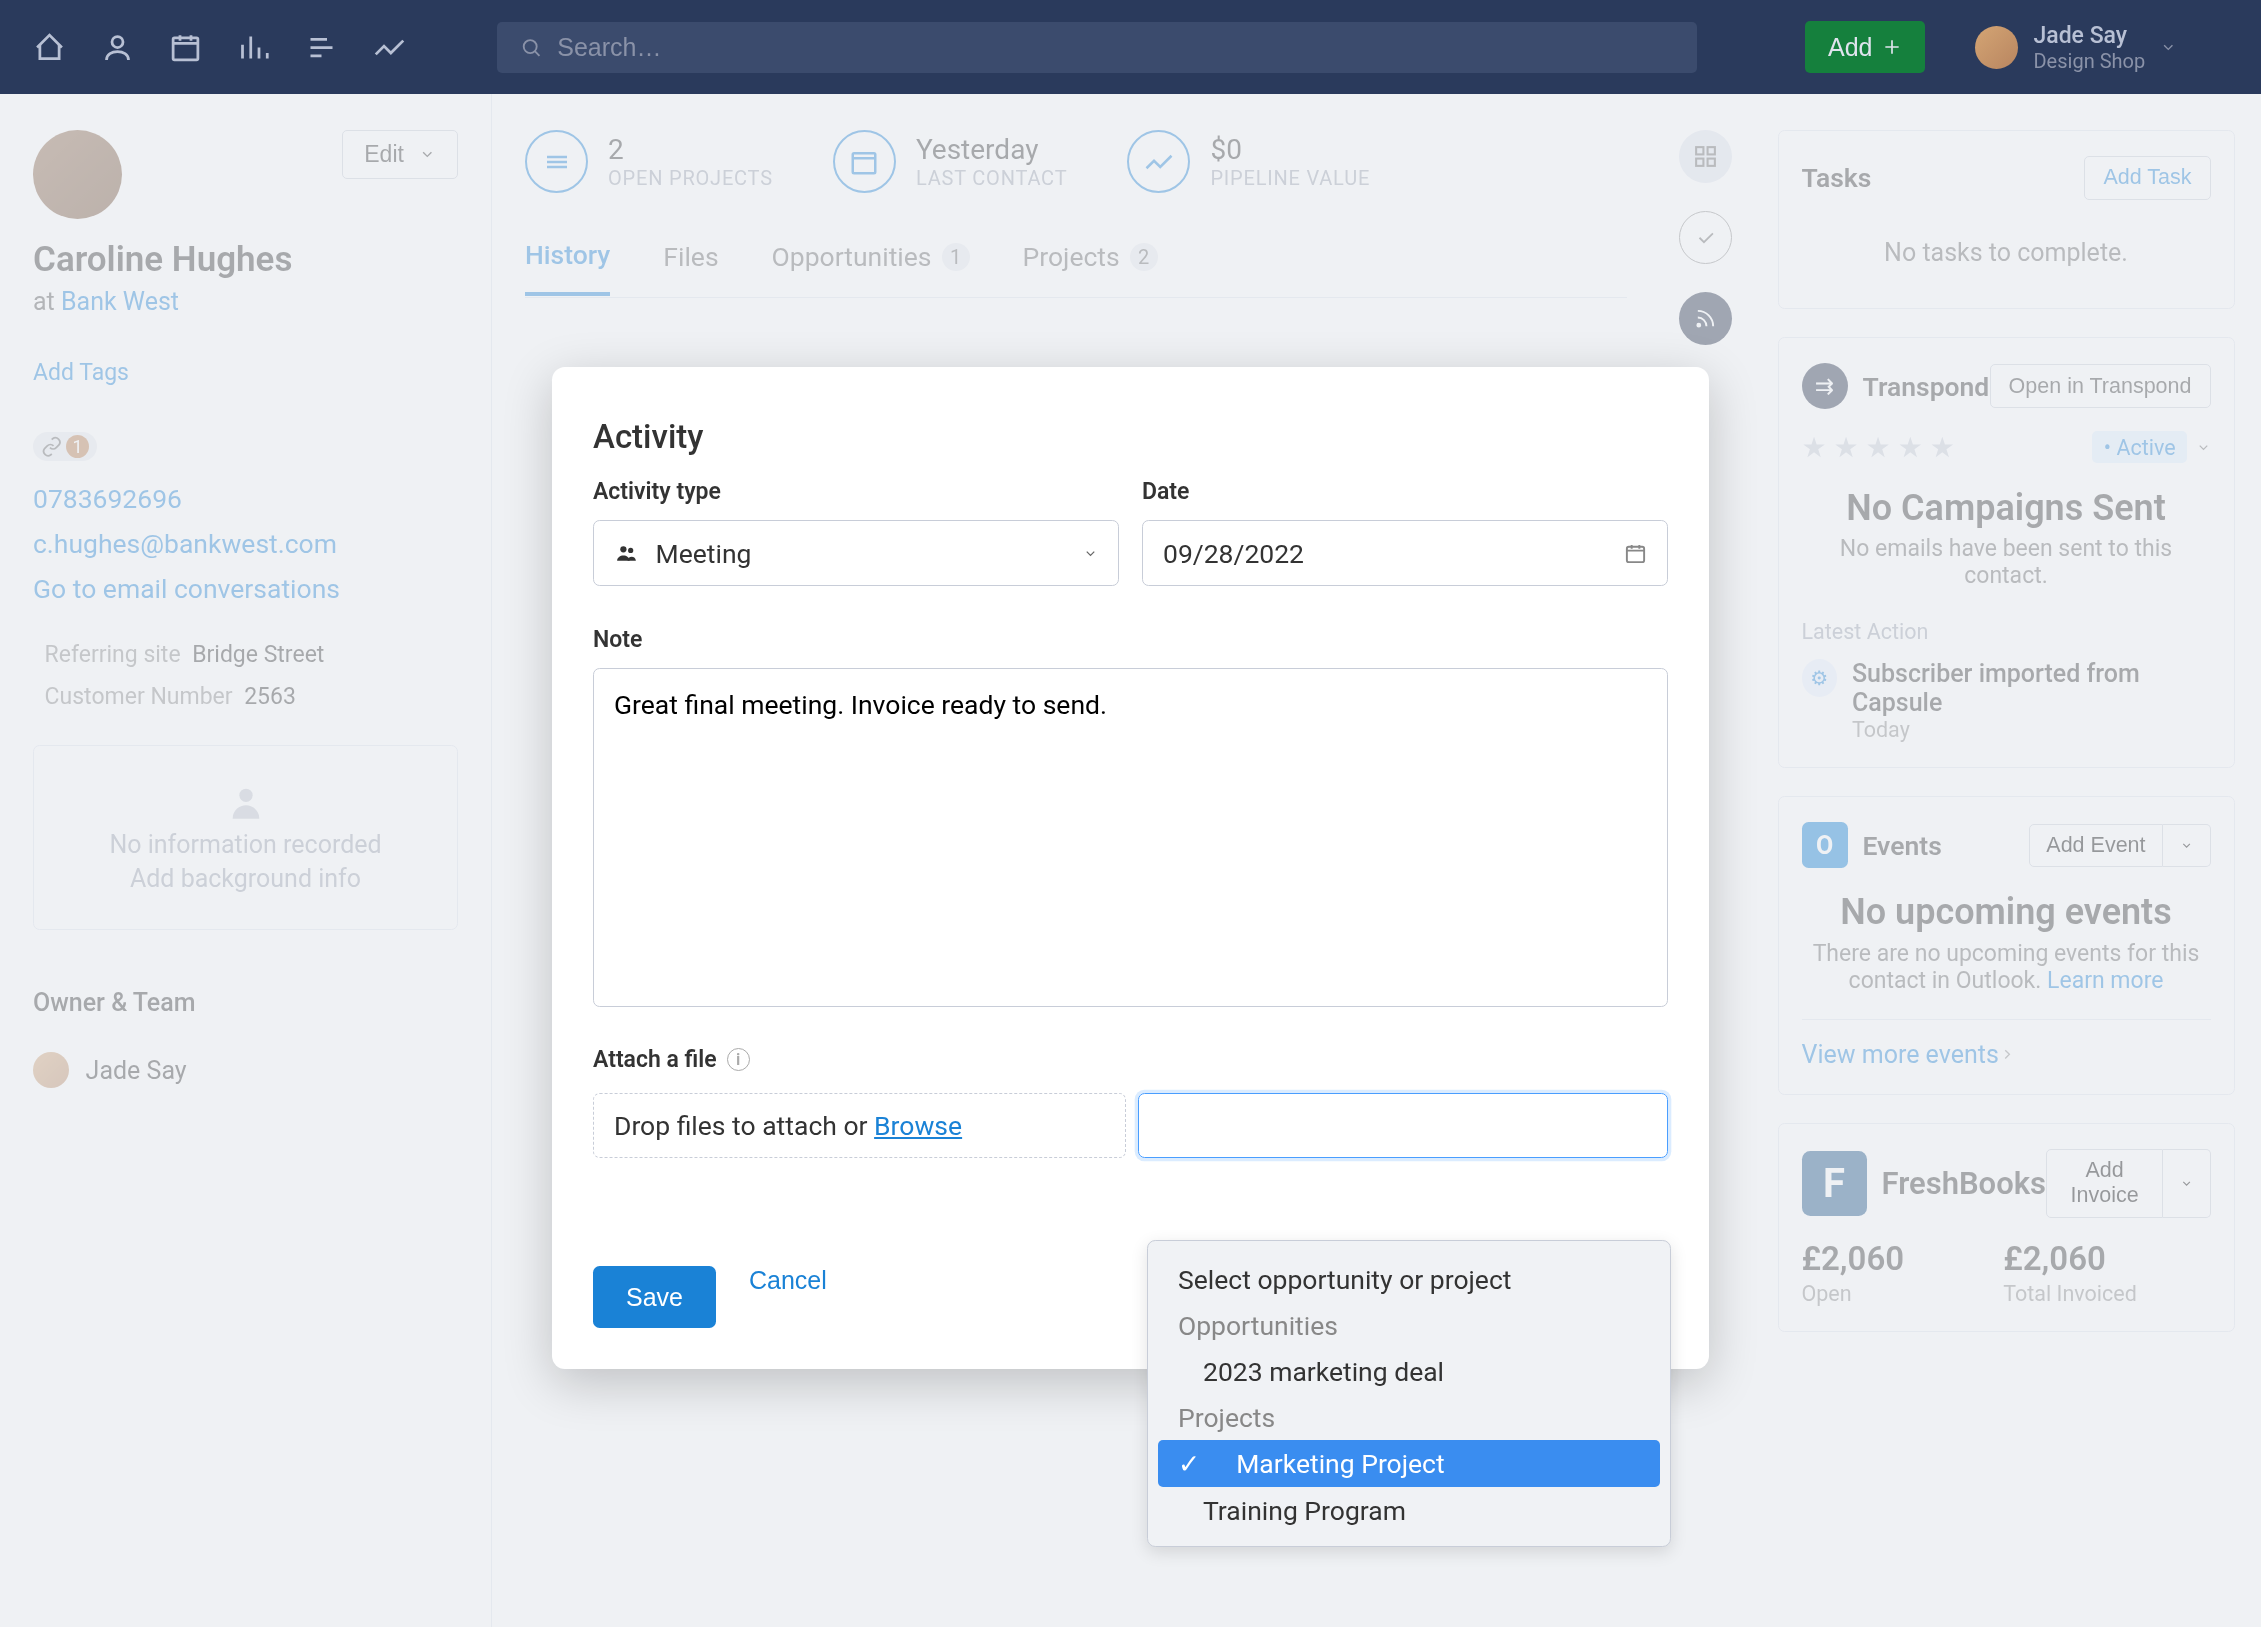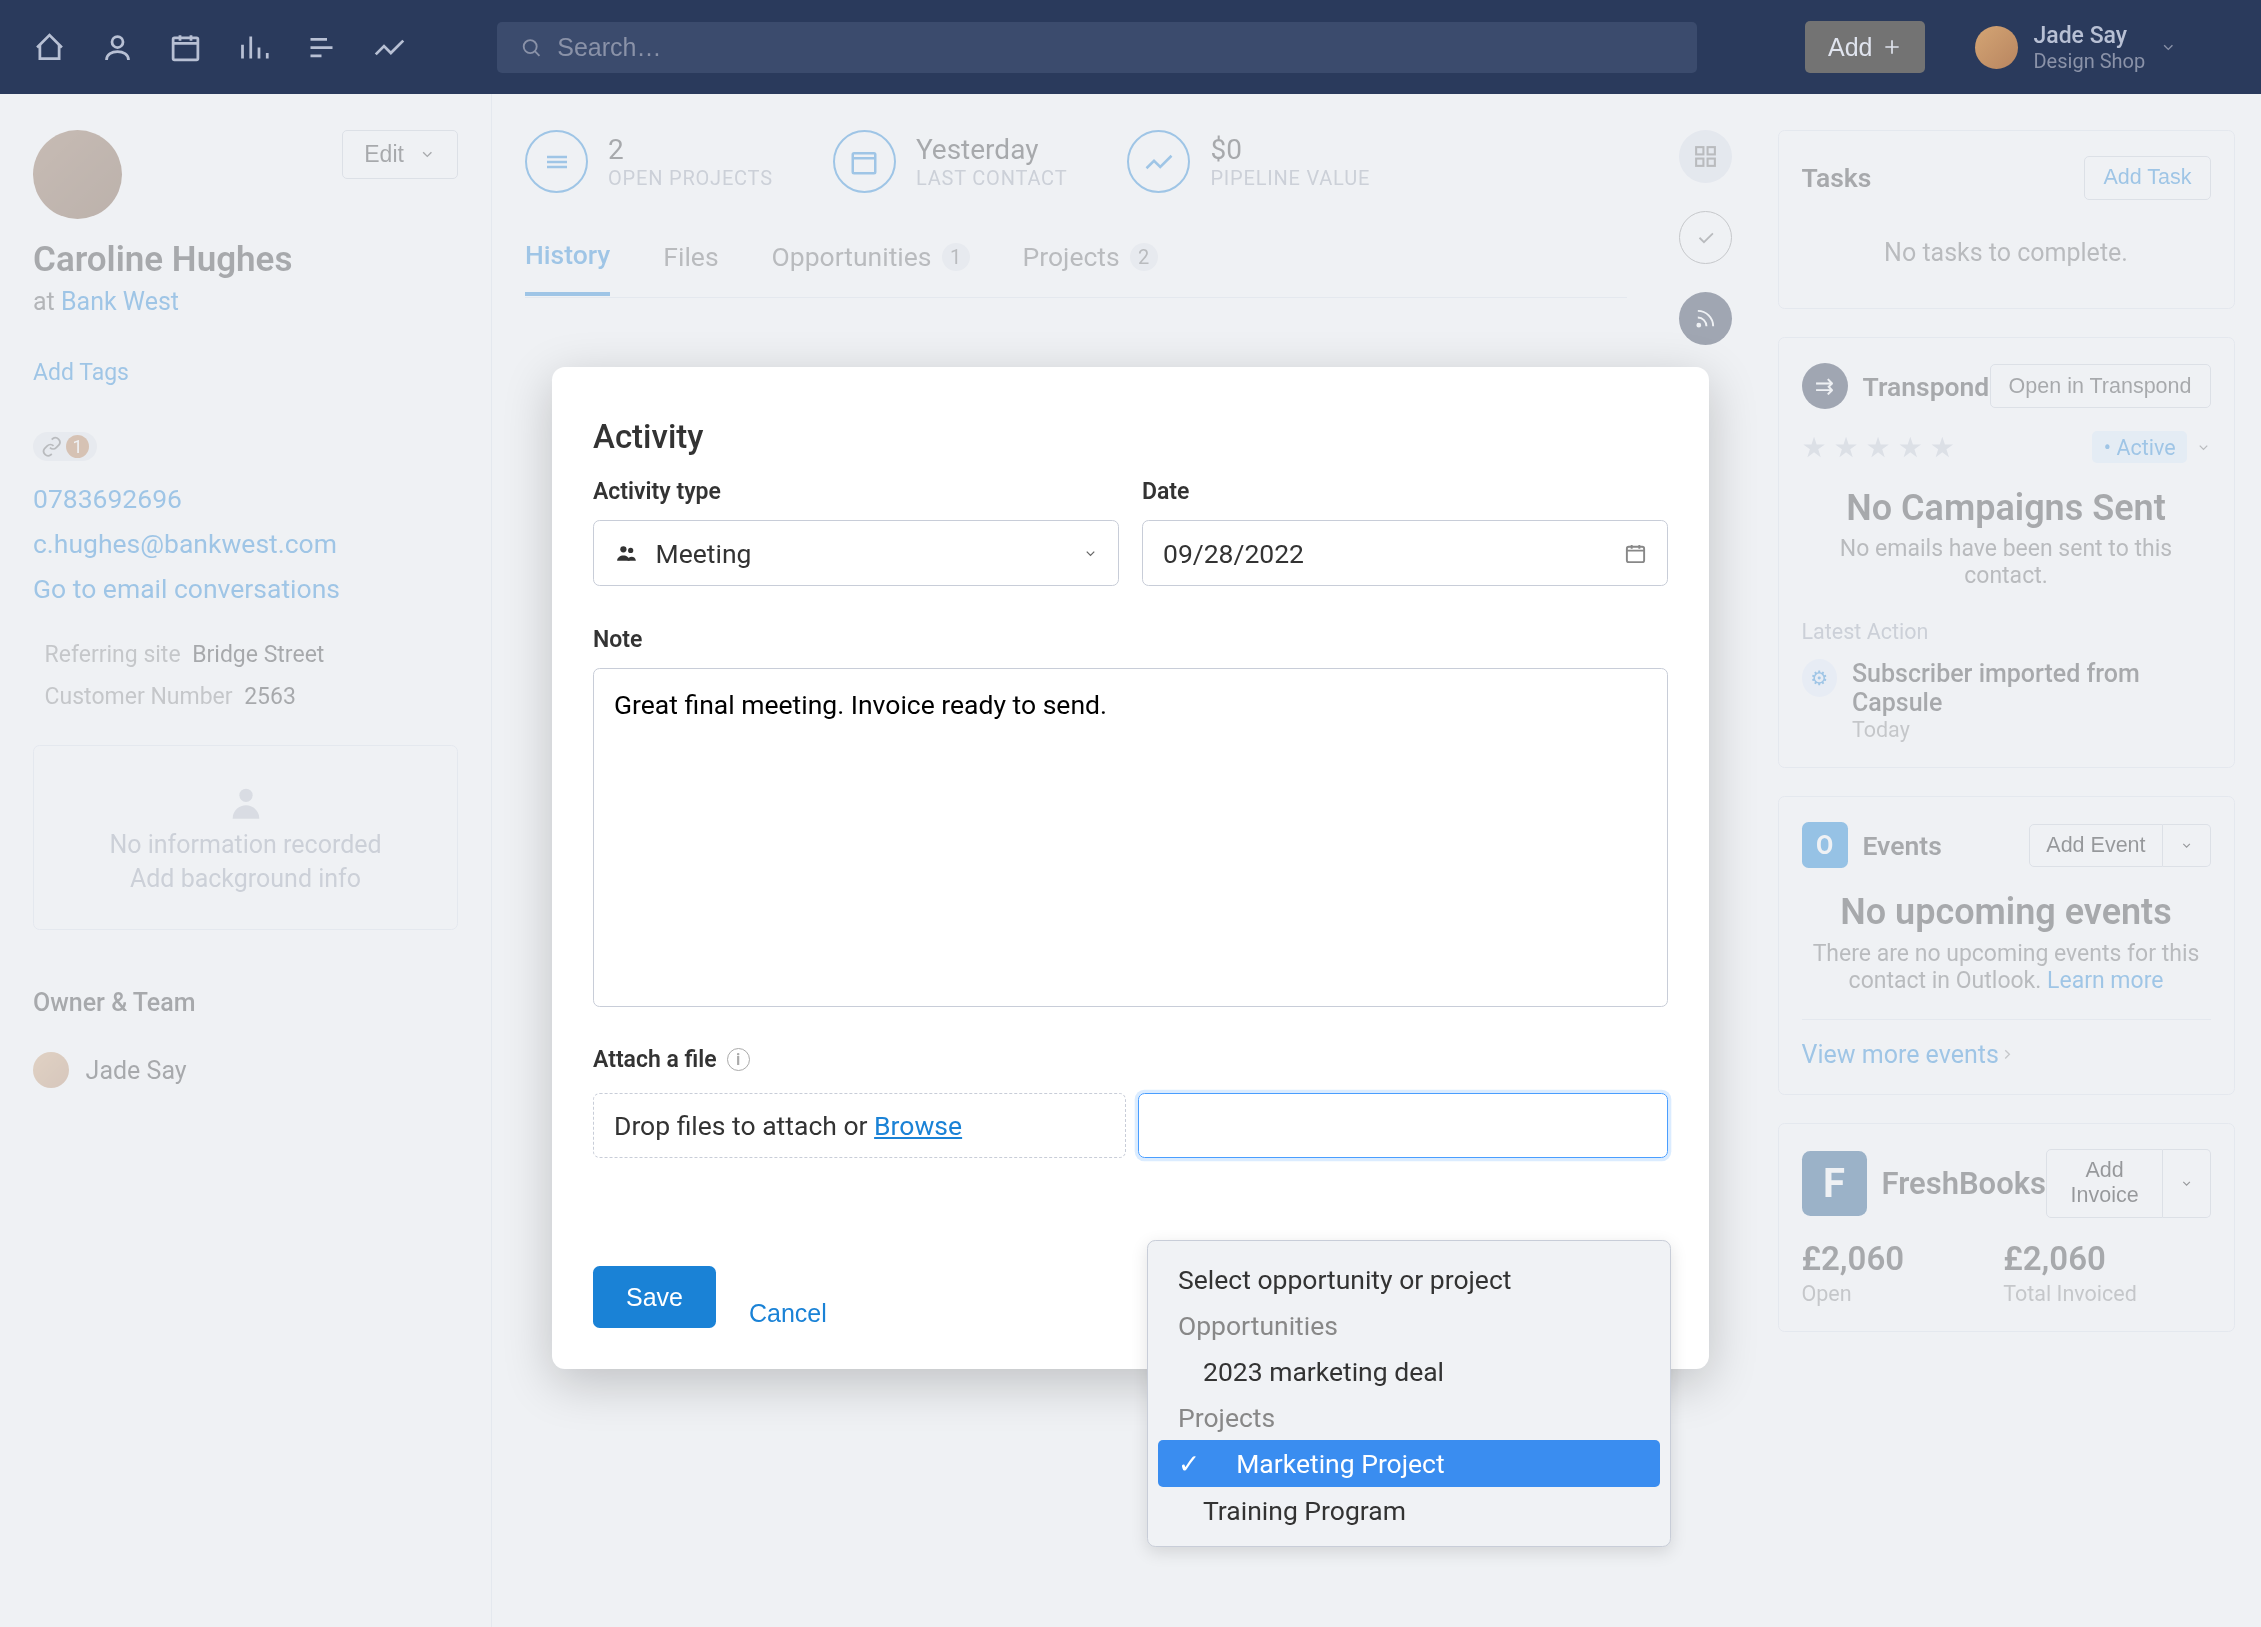--- a/index.html
+++ b/index.html
@@ -5,21 +5,21 @@
   * { box-sizing: border-box; margin: 0; padding: 0; }
   body { font-family: -apple-system, BlinkMacSystemFont, "Segoe UI", Roboto, sans-serif; background: #ffffff; color: #333; overflow: hidden; }
   
   
   .topbar { background: #2a3a5c; height: 94px; display: flex; align-items: center; padding: 0 33px; gap: 25px; }
   .topbar-icons { display: flex; gap: 35px; }
   .nav-icon { width: 33px; height: 33px; display: flex; align-items: center; justify-content: center; color: #b8c0d4; cursor: pointer; }
   .search-box { flex: 1; max-width: 1200px; margin-left: 66px; background: #3b4b6d; border-radius: 5px; height: 51px; display: flex; align-items: center; padding: 0 23px; gap: 15px; }
   .search-box input { background: transparent; border: none; color: #a0a8bc; font-size: 25px; outline: none; width: 100%; }
   .search-box input::placeholder { color: #8a92a8; }
-  .add-btn { background: #737373; color: #e0e4ee; border: none; border-radius: 5px; padding: 11.6px 23px; font-size: 25px; display: flex; align-items: center; gap: 10px; cursor: pointer; margin-left: 83px; }
+  .add-btn { background: #15803d; color: #e0e4ee; border: none; border-radius: 5px; padding: 11.6px 23px; font-size: 25px; display: flex; align-items: center; gap: 10px; cursor: pointer; margin-left: 83px; }
   .user-area { display: flex; align-items: center; gap: 15px; margin-left: 25px; cursor: pointer; }
   .avatar-sm { width: 43px; height: 43px; border-radius: 50%; background: linear-gradient(135deg,#d4a574,#b88560); }
   .user-text { color: #b8c0d4; }
   .user-name { font-size: 23px; font-weight: 500; }
   .user-sub { font-size: 20px; color: #8a92a8; }
   
   
   .main { display: flex; height: calc(100vh - 94px); }
   .overlay { position: absolute; top: 94px; left: 0; right: 0; bottom: 0; background: rgba(230,233,238,0.65); pointer-events: none; }
   
@@ -102,21 +102,21 @@
   .field label { display: block; font-size: 23px; font-weight: 600; margin-bottom: 15px; }
   .select-box, .date-box { border: 0.8px solid #c8cdd8; border-radius: 6.6px; height: 66px; display: flex; align-items: center; padding: 0 20px; font-size: 26.5px; justify-content: space-between; }
   .select-box .left { display: flex; align-items: center; gap: 16.6px; }
   .textarea { border: 0.8px solid #c8cdd8; border-radius: 6.6px; width: 100%; height: 339px; padding: 20px; font-size: 26.5px; font-family: inherit; resize: none; }
   .attach-label { font-size: 23px; font-weight: 600; margin-top: 36px; display: flex; align-items: center; gap: 10px; }
   .help-icon { width: 23px; height: 23px; border: 1.7px solid #aaa; border-radius: 50%; display: inline-flex; align-items: center; justify-content: center; font-size: 16.6px; color: #aaa; }
   .dropzone-row { display: flex; gap: 11.6px; margin-top: 20px; }
   .dropzone { flex: 1; border: 1.7px dashed #c8cdd8; border-radius: 6.6px; height: 65px; display: flex; align-items: center; padding: 0 20px; font-size: 26.5px; color: #333; }
   .dropzone a { color: #1a82d6; margin-left: 6.6px; }
   .link-select { width: 530px; border: 1.7px solid #4a9eff; border-radius: 6.6px; height: 65px; box-shadow: 0 0 0 3.3px rgba(74,158,255,0.2); position: relative; }
-  .modal-actions { display: flex; gap: 33px; align-items: flex-end; margin-top: 108px; }
+  .modal-actions { display: flex; gap: 33px; align-items: flex-start; margin-top: 108px; }
   .btn-primary { background: #1a82d6; color: #fff; border: none; border-radius: 6.6px; padding: 16.6px 33px; font-size: 25px; cursor: pointer; }
   .btn-link { background: none; border: none; color: #1a82d6; font-size: 25px; cursor: pointer; }
   
   
   .dropdown-menu { position: absolute; right: 38px; top: 873px; width: 524px; background: #f0f2f5; border: 0.8px solid #c8cdd8; border-radius: 8.3px; box-shadow: 0 5px 16.6px rgba(0,0,0,0.12); z-index: 20; padding: 15px 0 11.6px; }
   .dd-item { padding: 8.3px 30px; font-size: 26.5px; cursor: pointer; display: flex; align-items: center; gap: 18px; }
   .dd-item.placeholder { color: #333; }
   .dd-header { color: #888; padding: 6.6px 30px; font-size: 26.5px; }
   .dd-option { padding-left: 55px; }
   .dd-item.selected { background: #3a8df0; color: #fff; border-radius: 5px; margin: 0 10px; padding-left: 20px; }

